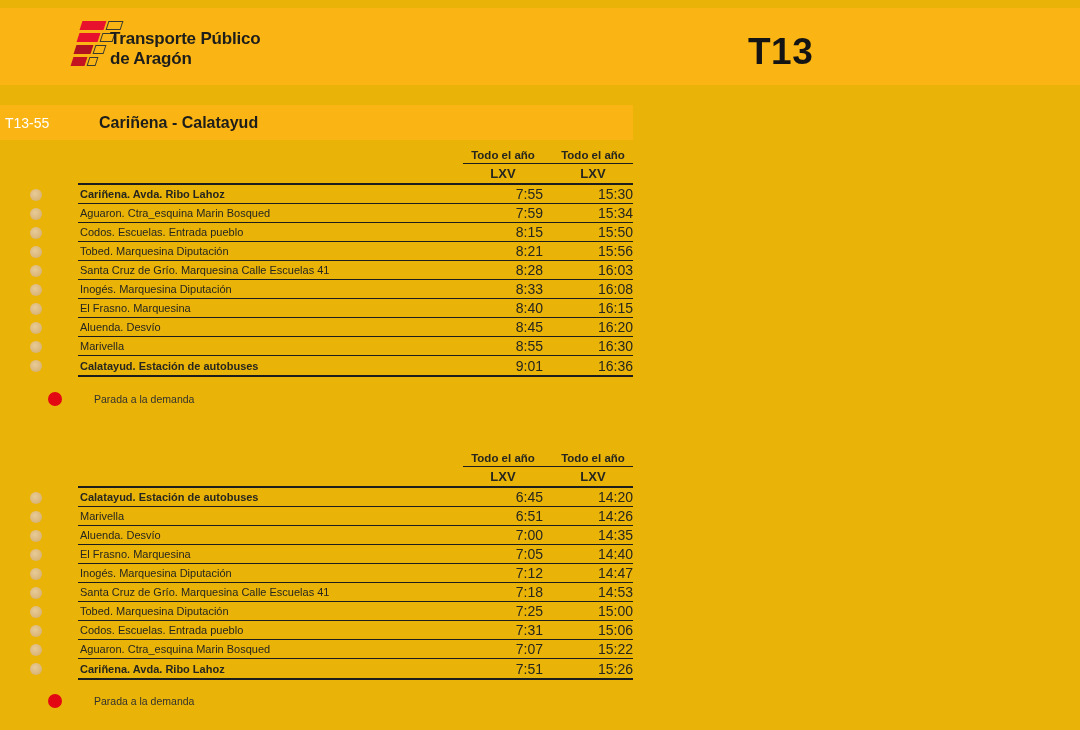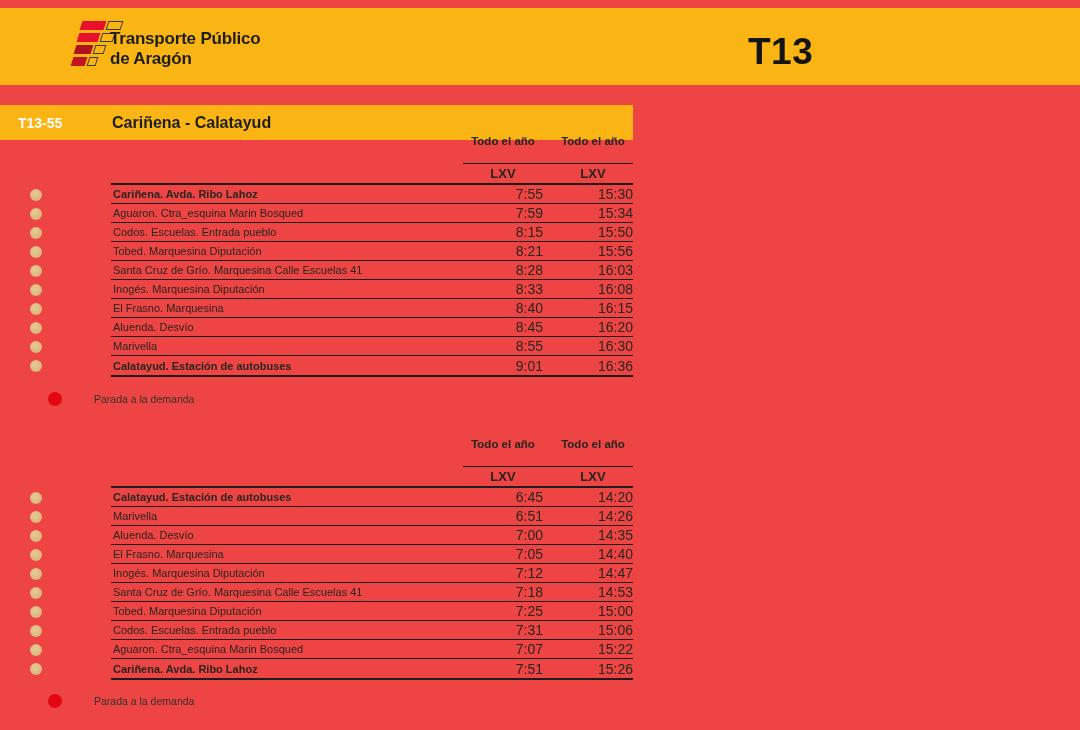--- a/index.html
+++ b/index.html
@@ -4,55 +4,55 @@
 <style>
   :root{
     --yellow:#FAB514;
     --ink:#1D1D1B;
     --line:#1d1d1b;
     --tan:#DCB87C;
     --red:#E30613;
   }
   html,body{margin:0;padding:0;background:#fff;}
   body{font-family:"Liberation Sans", sans-serif;}
-  .page{position:relative;width:1080px;height:730px;background:#ef4444;overflow:hidden;}
+  .page{position:relative;width:1080px;height:730px;background:#eab308;overflow:hidden;}
 
   
   .top-banner{position:absolute;left:0;top:8px;width:1080px;height:77px;background:var(--yellow);}
   .logo{position:absolute;left:72px;top:13px;width:56px;height:52px;}
   .stripe-row{display:flex;height:9px;margin-bottom:3px;transform:skewX(-18deg);}
   .stripe-row .red{background:#E8112D;margin-right:2px;}
   .stripe-row.r3 .red{background:#B0121F;}
   .stripe-row.r4 .red{background:#C41320;}
   .stripe-row .gold{background:var(--yellow);border:1px solid #3a3a2e;box-sizing:border-box;}
   .r1{margin-left:9px;} .r1 .red{width:24px;} .r1 .gold{width:15px;}
   .r2{margin-left:6px;} .r2 .red{width:21px;} .r2 .gold{width:13px;}
   .r3{margin-left:3px;} .r3 .red{width:17px;} .r3 .gold{width:11px;}
   .r4{margin-left:0;}  .r4 .red{width:14px;} .r4 .gold{width:9px;}
   .brand{position:absolute;left:110px;top:21px;color:var(--ink);font-weight:bold;font-size:17px;line-height:20px;letter-spacing:-0.2px;}
   .line-code{position:absolute;left:748px;top:23px;font-size:37px;font-weight:bold;color:#141414;letter-spacing:0.5px;}
 
   
   .route-bar{position:absolute;left:0;top:105px;width:633px;height:35px;background:var(--yellow);display:flex;align-items:center;}
-  .route-bar .code{color:#ffffff;font-weight:bold;font-size:14px;margin-left:18px;width:68px;}
+  .route-bar .code{color:#ffffff;font-weight:normal;font-size:14px;margin-left:5px;width:68px;}
   .route-bar .name{color:var(--ink);font-weight:bold;font-size:16px;margin-left:26px;}
 
   
   .timetable{position:absolute;left:78px;width:555px;color:#26261f;}
   .t1{top:146px;}
   .t2{top:449px;}
   .head-season{display:flex;height:18px;align-items:flex-end;}
   .spacer{flex:1;}
-  .season-cells{display:flex;border-bottom:1px solid var(--line);padding-bottom:16px;}
+  .season-cells{display:flex;border-bottom:1px solid var(--line);padding-bottom:2px;}
   .season-cell{width:80px;text-align:center;font-weight:bold;font-size:11.5px;white-space:nowrap;}
   .season-cell.first{margin-right:10px;}
   .head-days{display:flex;height:19px;align-items:center;}
   .day-cell{width:80px;text-align:center;font-weight:bold;font-size:13px;}
   .day-cell.first{margin-right:10px;}
-  .tbody{border-top:2px solid var(--line);border-bottom:2px solid var(--line);margin-left:33px;}
+  .tbody{border-top:2px solid var(--line);border-bottom:2px solid var(--line);}
   .row{display:flex;height:19px;align-items:center;border-bottom:1px solid var(--line);box-sizing:border-box;}
   .row:last-child{border-bottom:none;}
   .row .stop{flex:1;font-size:11px;padding-left:2px;white-space:nowrap;}
   .row.bold .stop{font-weight:bold;}
   .row .time{width:80px;text-align:right;font-size:14px;}
   .row .time.first{margin-right:10px;}
 
   
   .dot-col{position:absolute;left:30px;width:14px;}
   .dot-col.c1{top:185px;}

